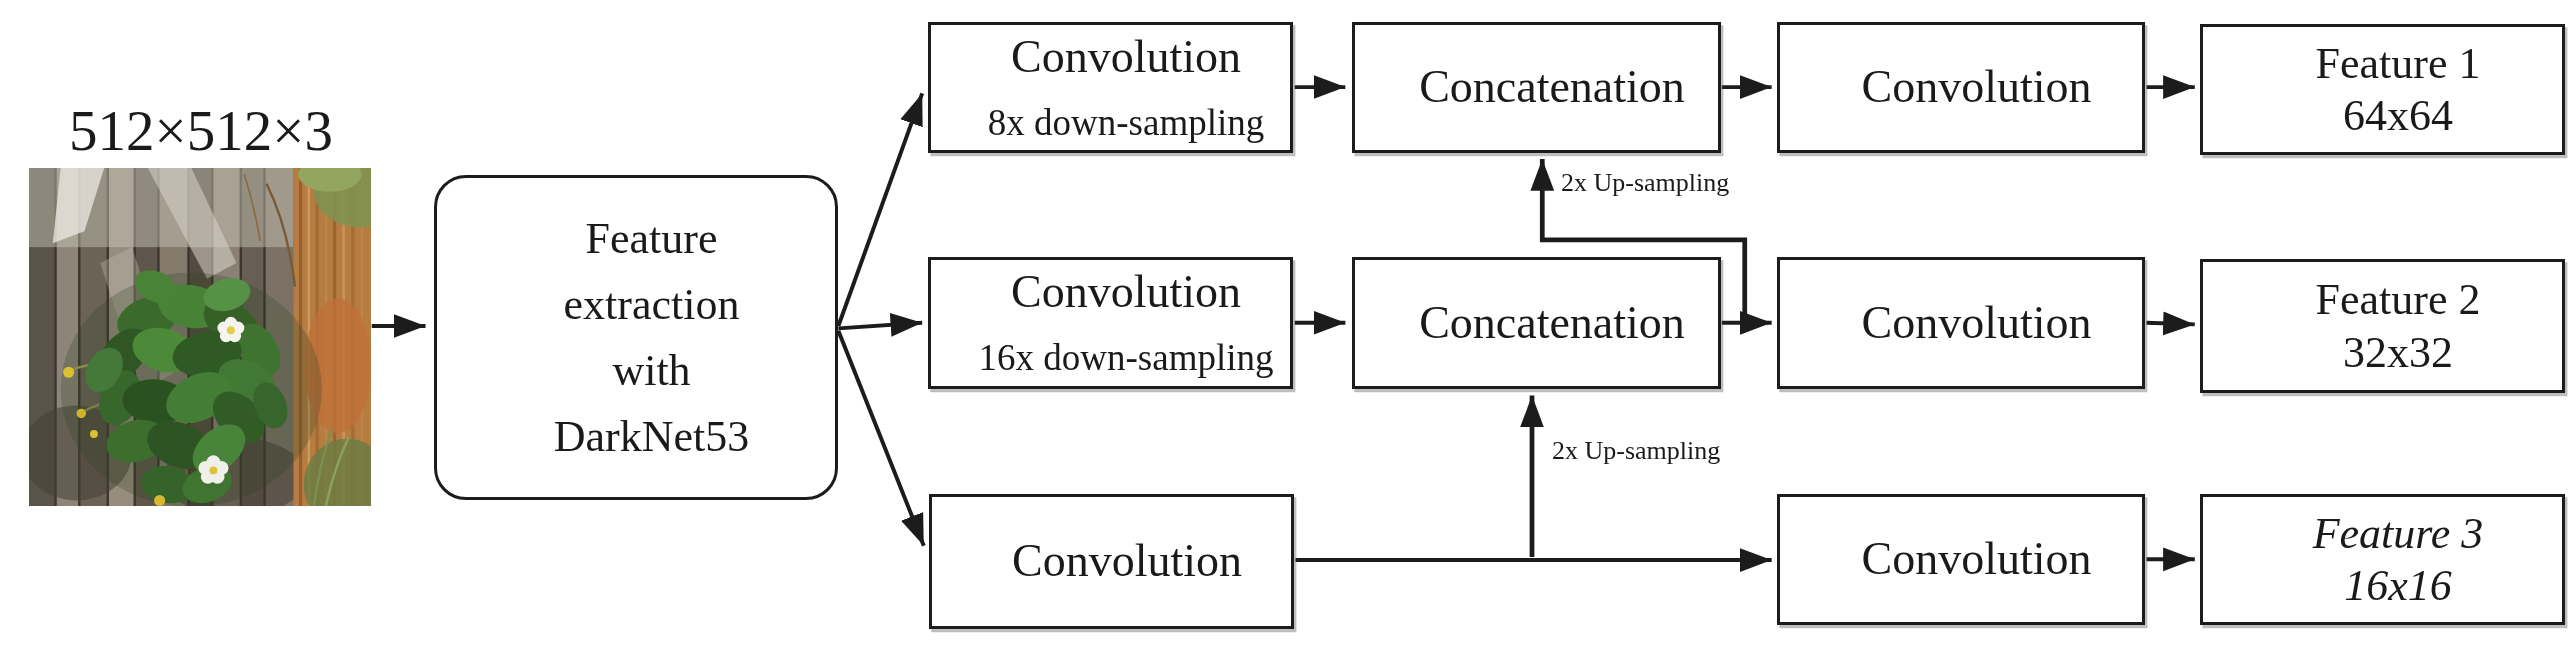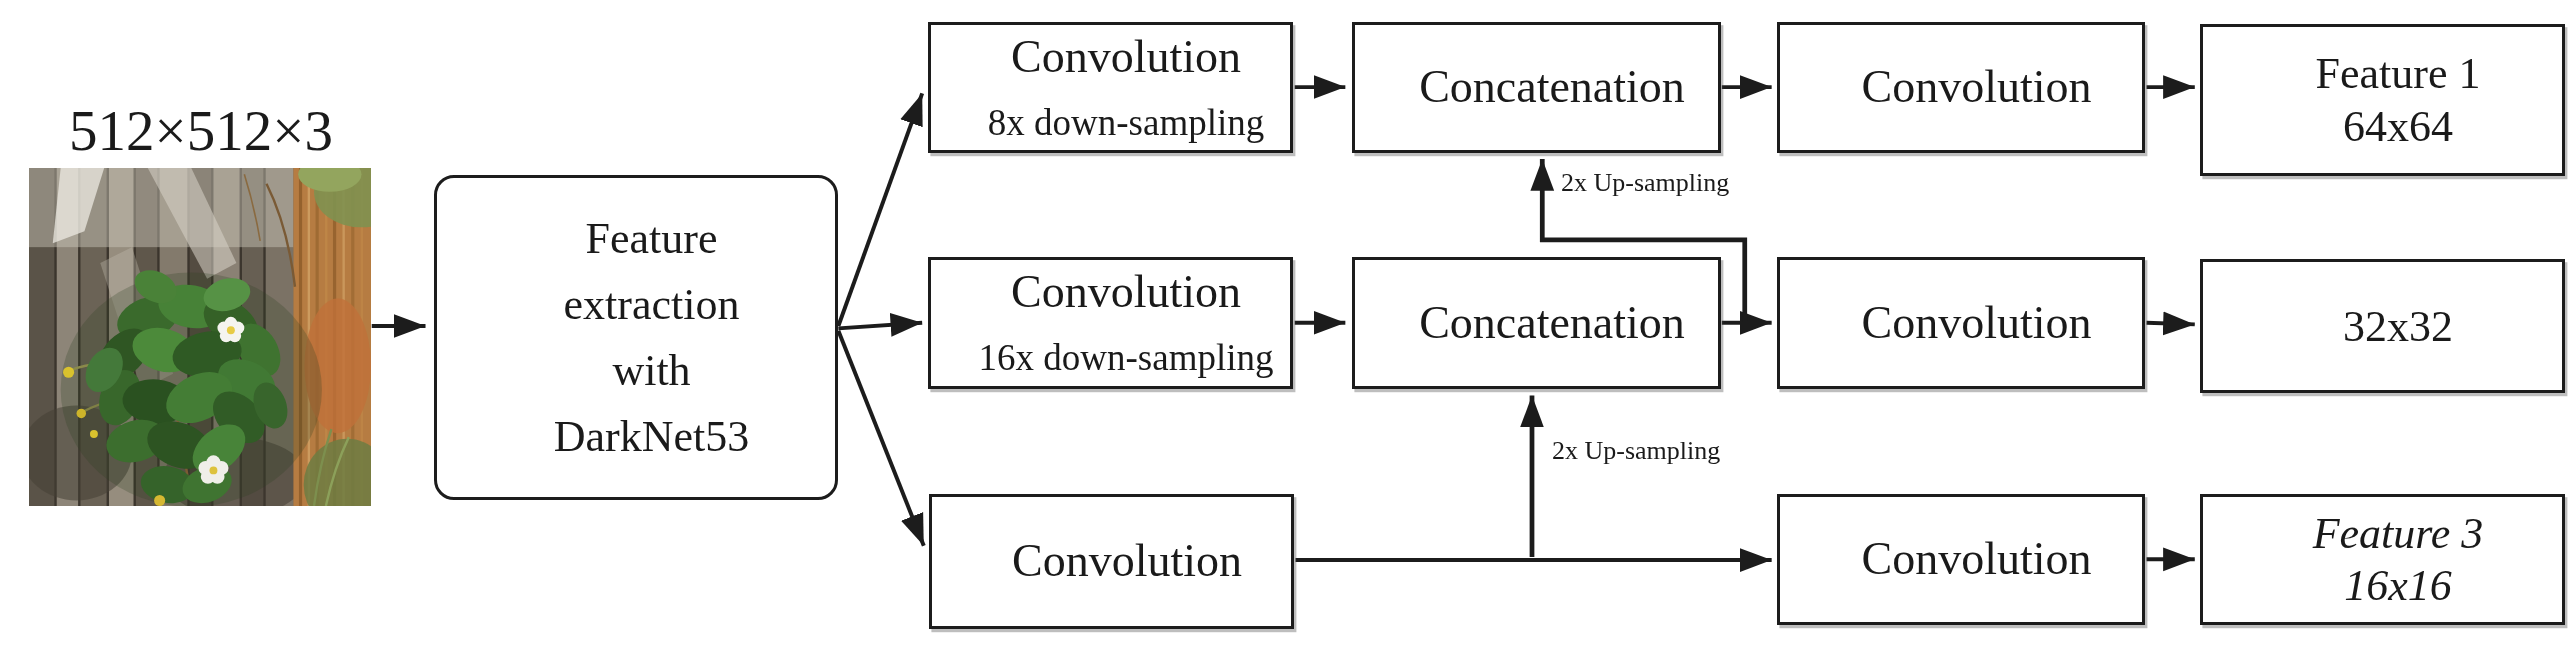--- a/index.html
+++ b/index.html
@@ -11,21 +11,21 @@
   .wires{position:absolute;left:0;top:0;z-index:1;}
   .node{
     position:absolute; box-sizing:border-box; background:#ffffff;
     border:3.2px solid #1c1c1c; box-shadow:2.4px 3.2px 0 rgba(70,70,70,.35);
     display:flex; flex-direction:column; align-items:center; justify-content:center;
     text-align:center; z-index:2; line-height:1.15;padding-left:31px;
   }
   .node .title{font-size:46px; white-space:nowrap;}
   .node .subtitle{font-size:37px; margin-top:18px; white-space:nowrap;}
   .feature .title, .feature .subtitle{font-size:44px; margin-top:1.6px;}
-  .rounded{border-radius:20px; box-shadow:none;}
+  .rounded{border-radius:32px; box-shadow:none;}
   .backbone-label{font-size:44px; line-height:1.5; white-space:pre-line;}
   .free-label{position:absolute; z-index:2; white-space:nowrap;}
   #input-size-label{left:46px; top:98px; width:310px; text-align:center; font-size:57px;}
   .upsample-label{font-size:26px;}
   #upsample-top-label{left:1561px; top:168px;}
   #upsample-bottom-label{left:1552px; top:436px;}
   #photo{position:absolute; left:28.5px; top:168px; z-index:2;}
 </style>
 </head>
 <body>
@@ -179,36 +179,37 @@
   <div class="node" style="left:928px; top:22px; width:365px; height:131px;">
     <div class="title">Convolution</div>
     <div class="subtitle">8x down-sampling</div>
   </div>
   <div class="node" style="left:1352px; top:22px; width:369px; height:131px;">
     <div class="title">Concatenation</div>
   </div>
   <div class="node" style="left:1777px; top:22px; width:368px; height:131px;">
     <div class="title">Convolution</div>
   </div>
-  <div class="node feature" style="left:2200px; top:24px; width:365px; height:152px;">
+  <div class="node feature" style="left:2200px; top:24px; width:365px; height:131px;">
     <div class="title">Feature 1</div>
     <div class="subtitle">64x64</div>
   </div>
 
   <div class="node" style="left:928px; top:257px; width:365px; height:132px;">
     <div class="title">Convolution</div>
     <div class="subtitle">16x down-sampling</div>
   </div>
   <div class="node" style="left:1352px; top:257px; width:369px; height:132px;">
     <div class="title">Concatenation</div>
   </div>
   <div class="node" style="left:1777px; top:257px; width:368px; height:132px;">
     <div class="title">Convolution</div>
   </div>
   <div class="node feature" style="left:2200px; top:259px; width:365px; height:134px;">
+    <div class="title">Feature 2</div>
     <div class="subtitle">32x32</div>
   </div>
 
   <div class="node" style="left:929px; top:494px; width:365px; height:135px;">
     <div class="title">Convolution</div>
   </div>
   <div class="node" style="left:1777px; top:494px; width:368px; height:131px;">
     <div class="title">Convolution</div>
   </div>
   <div class="node feature" style="left:2200px; top:494px; width:365px; height:131px;font-style:italic;">

